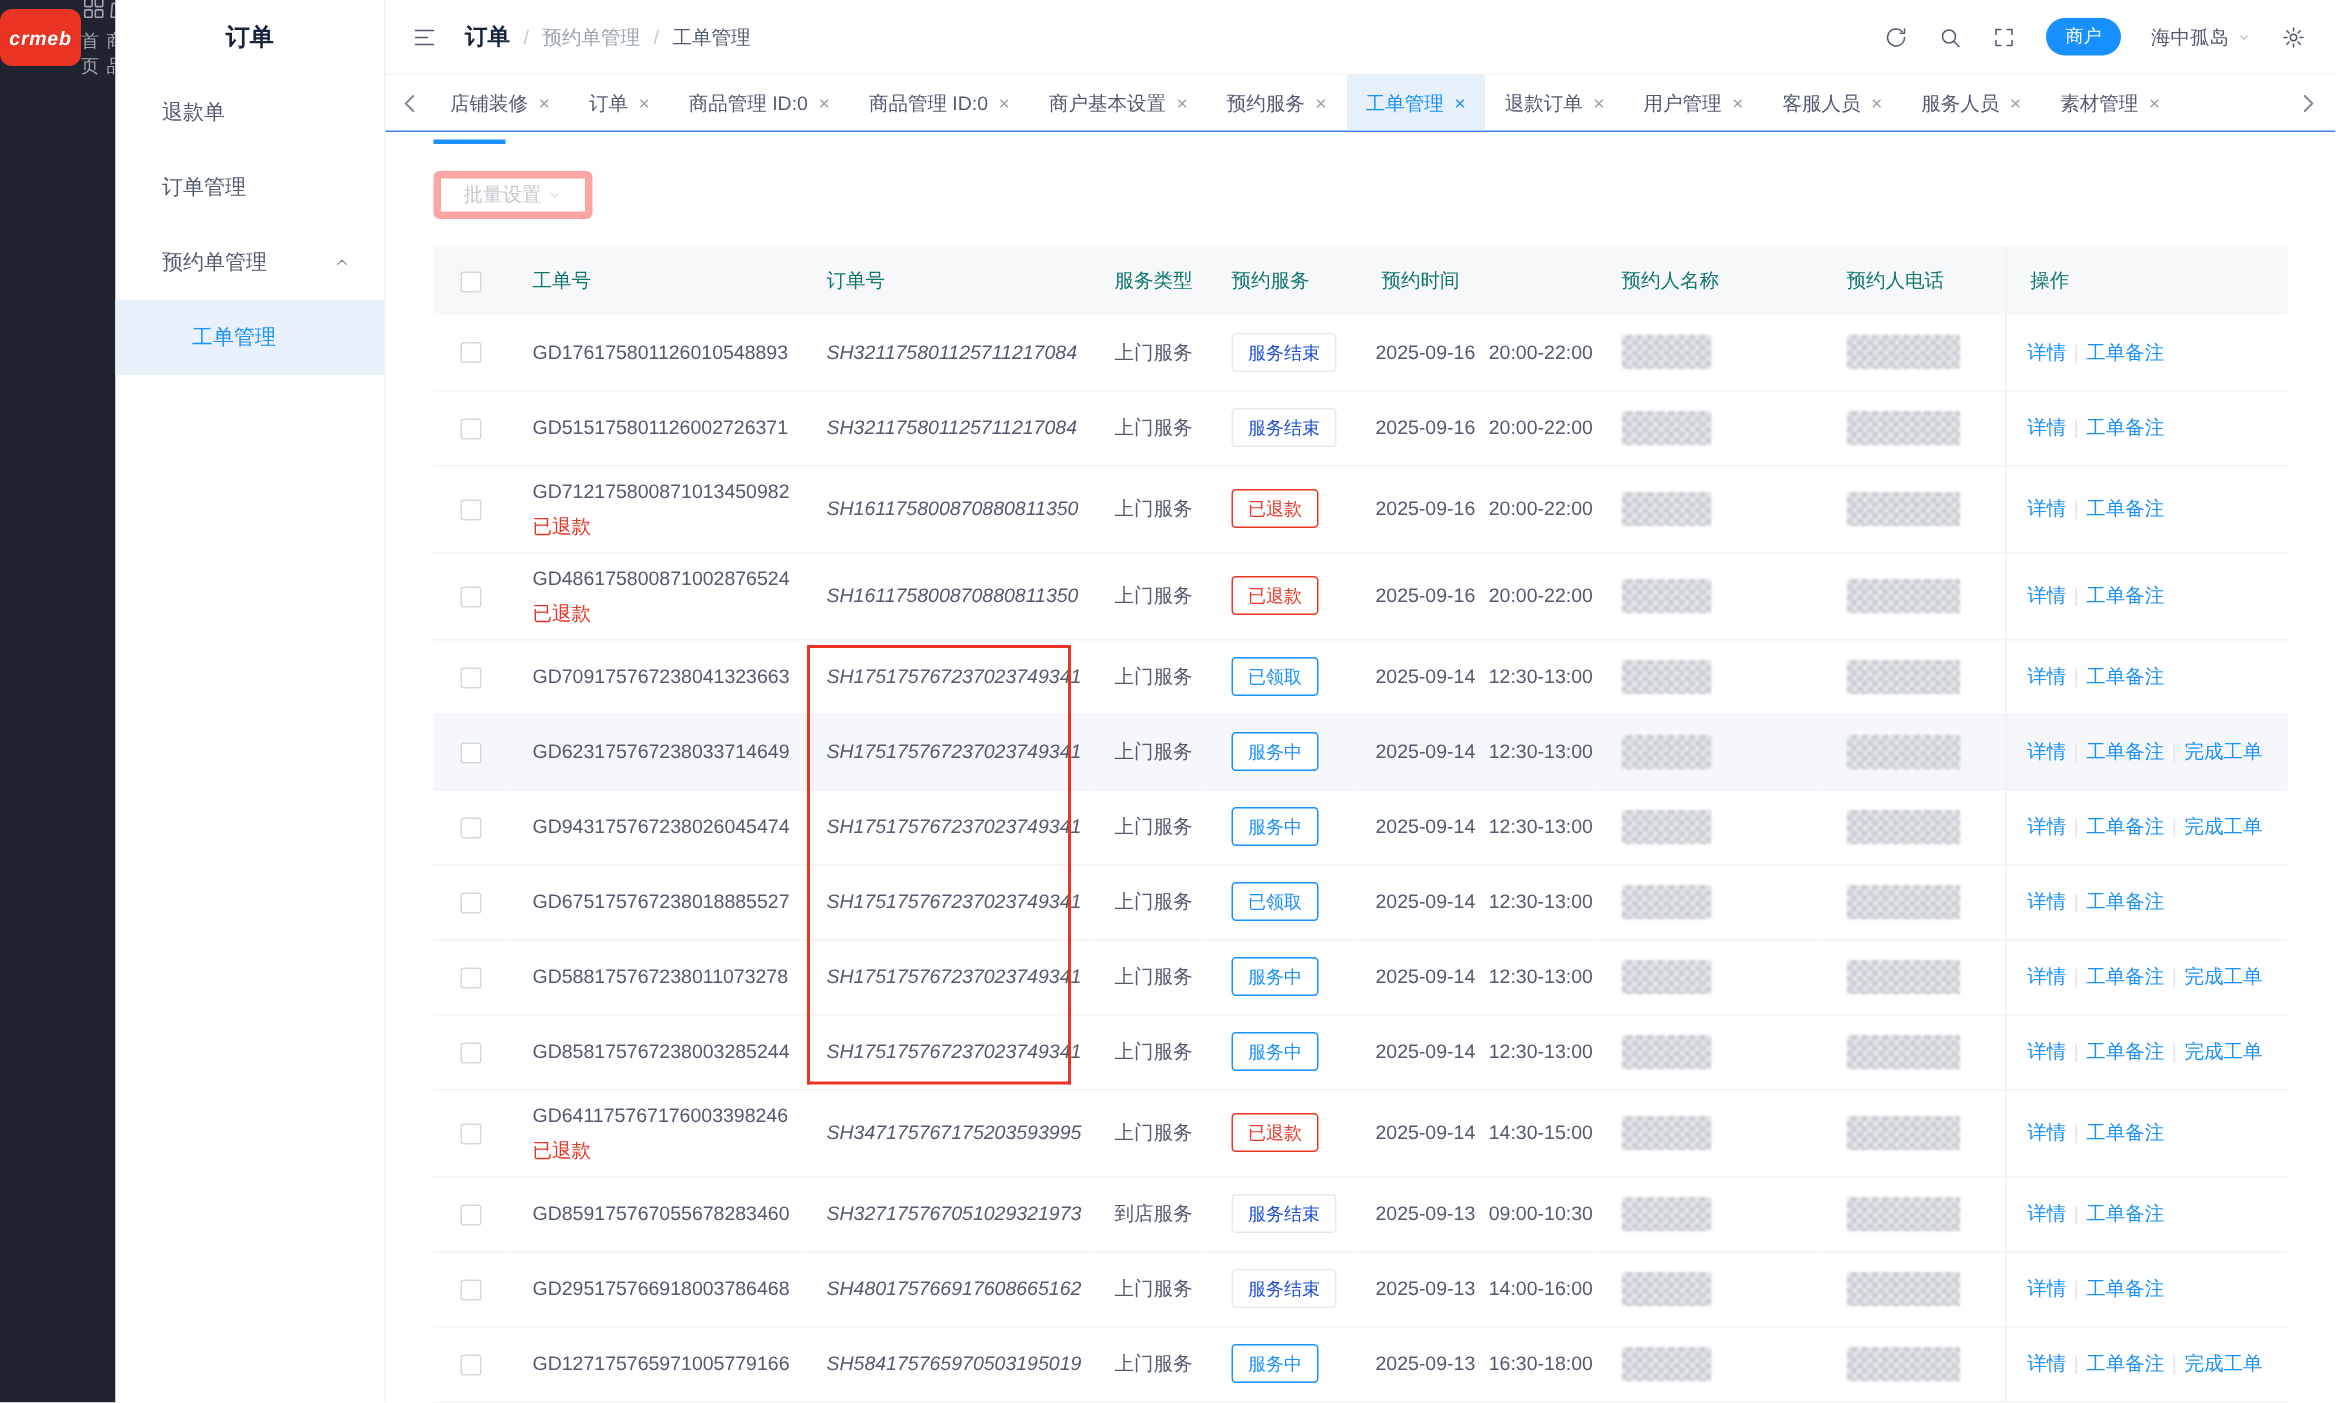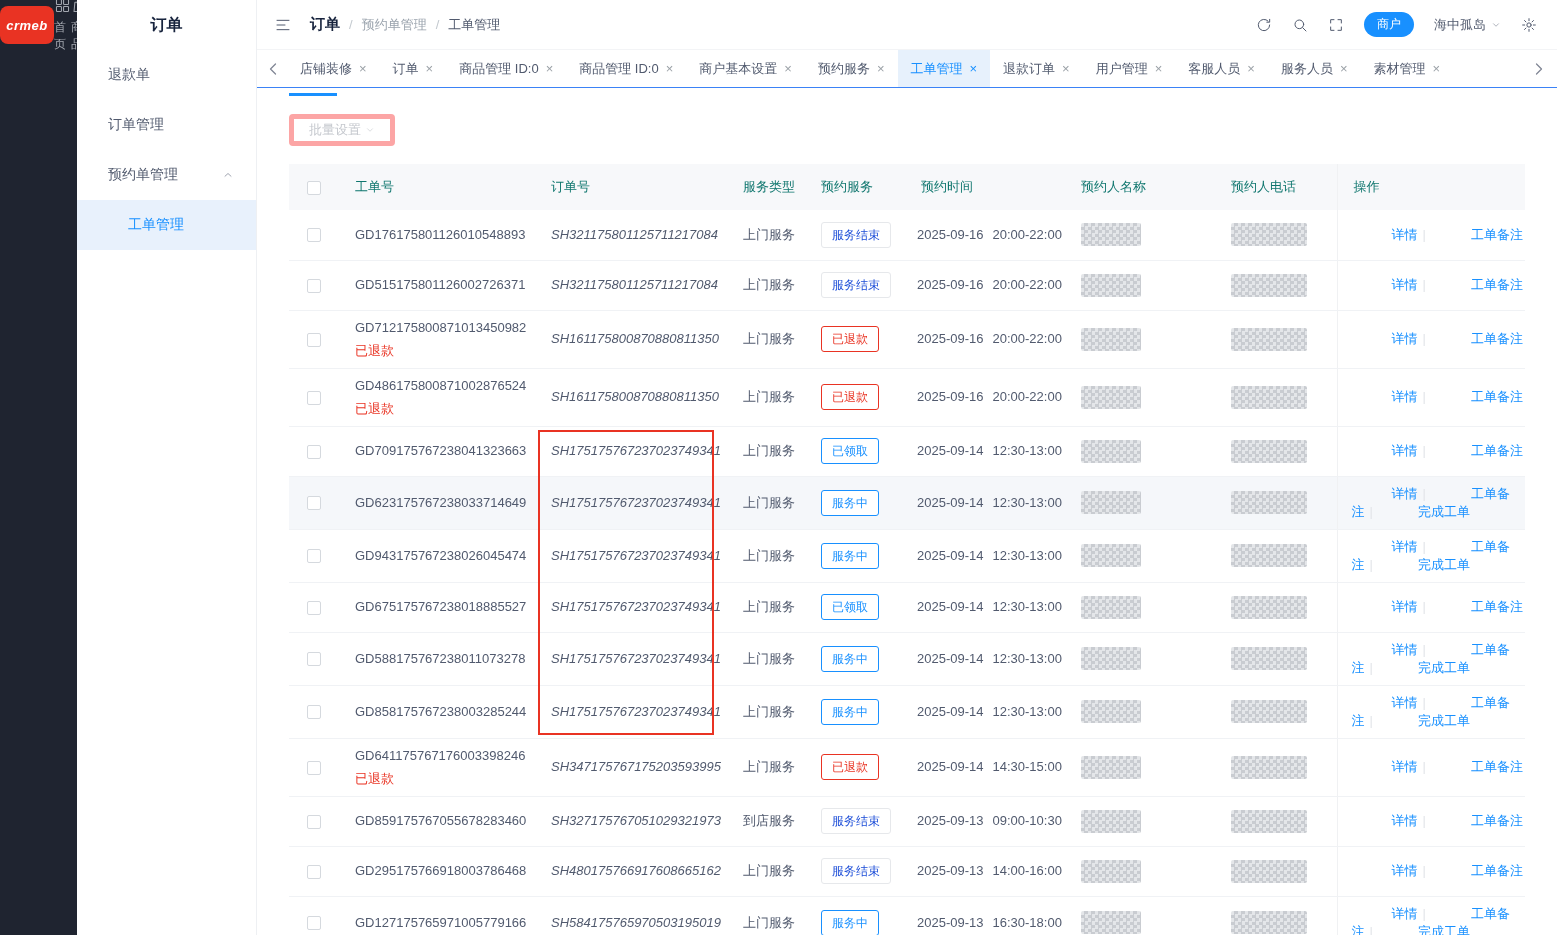--- a/index.html
+++ b/index.html
@@ -73,21 +73,21 @@
   .tag { display:inline-block; padding:6px 10px; border:1px solid; border-radius:3px; font-size:12px; line-height:1; background:#fff; }
   .tag.disabled { color:#1d4ed8; border-color:#e6e8eb; }
   .tag.danger { color:#e93323; border-color:#e93323; }
   .tag.primary { color:#1890ff; border-color:#1890ff; }
   td.cell-time { padding-left:12px; }
   .time { margin-left:9px; }
   .mosaic { display:inline-block; height:23px; vertical-align:middle; border-radius:2px;
             background:repeating-conic-gradient(#c9ccd1 0% 25%, #e4e6e9 0% 50%) 0 0/7px 7px; filter:blur(.7px); }
   .m-name { width:60px; }
   .m-phone { width:76px; }
-  .link { color:#1890ff; cursor:pointer;margin-left:40px; }
+  .link { color:#1890ff; cursor:pointer; }
   .sep { color:#e2e5e9; margin:0 5px; }
 
   [data-icon] svg, .sicon svg, .tbicon svg, .caret-sm svg, .chev svg, .menu-caret svg, .hamburger svg {
     display:block; width:100%; height:100%; fill:none; stroke:currentColor; stroke-width:1.5; stroke-linecap:round; stroke-linejoin:round;
   }
 </style>
 </head>
 <body>
 
 <div class="app">

